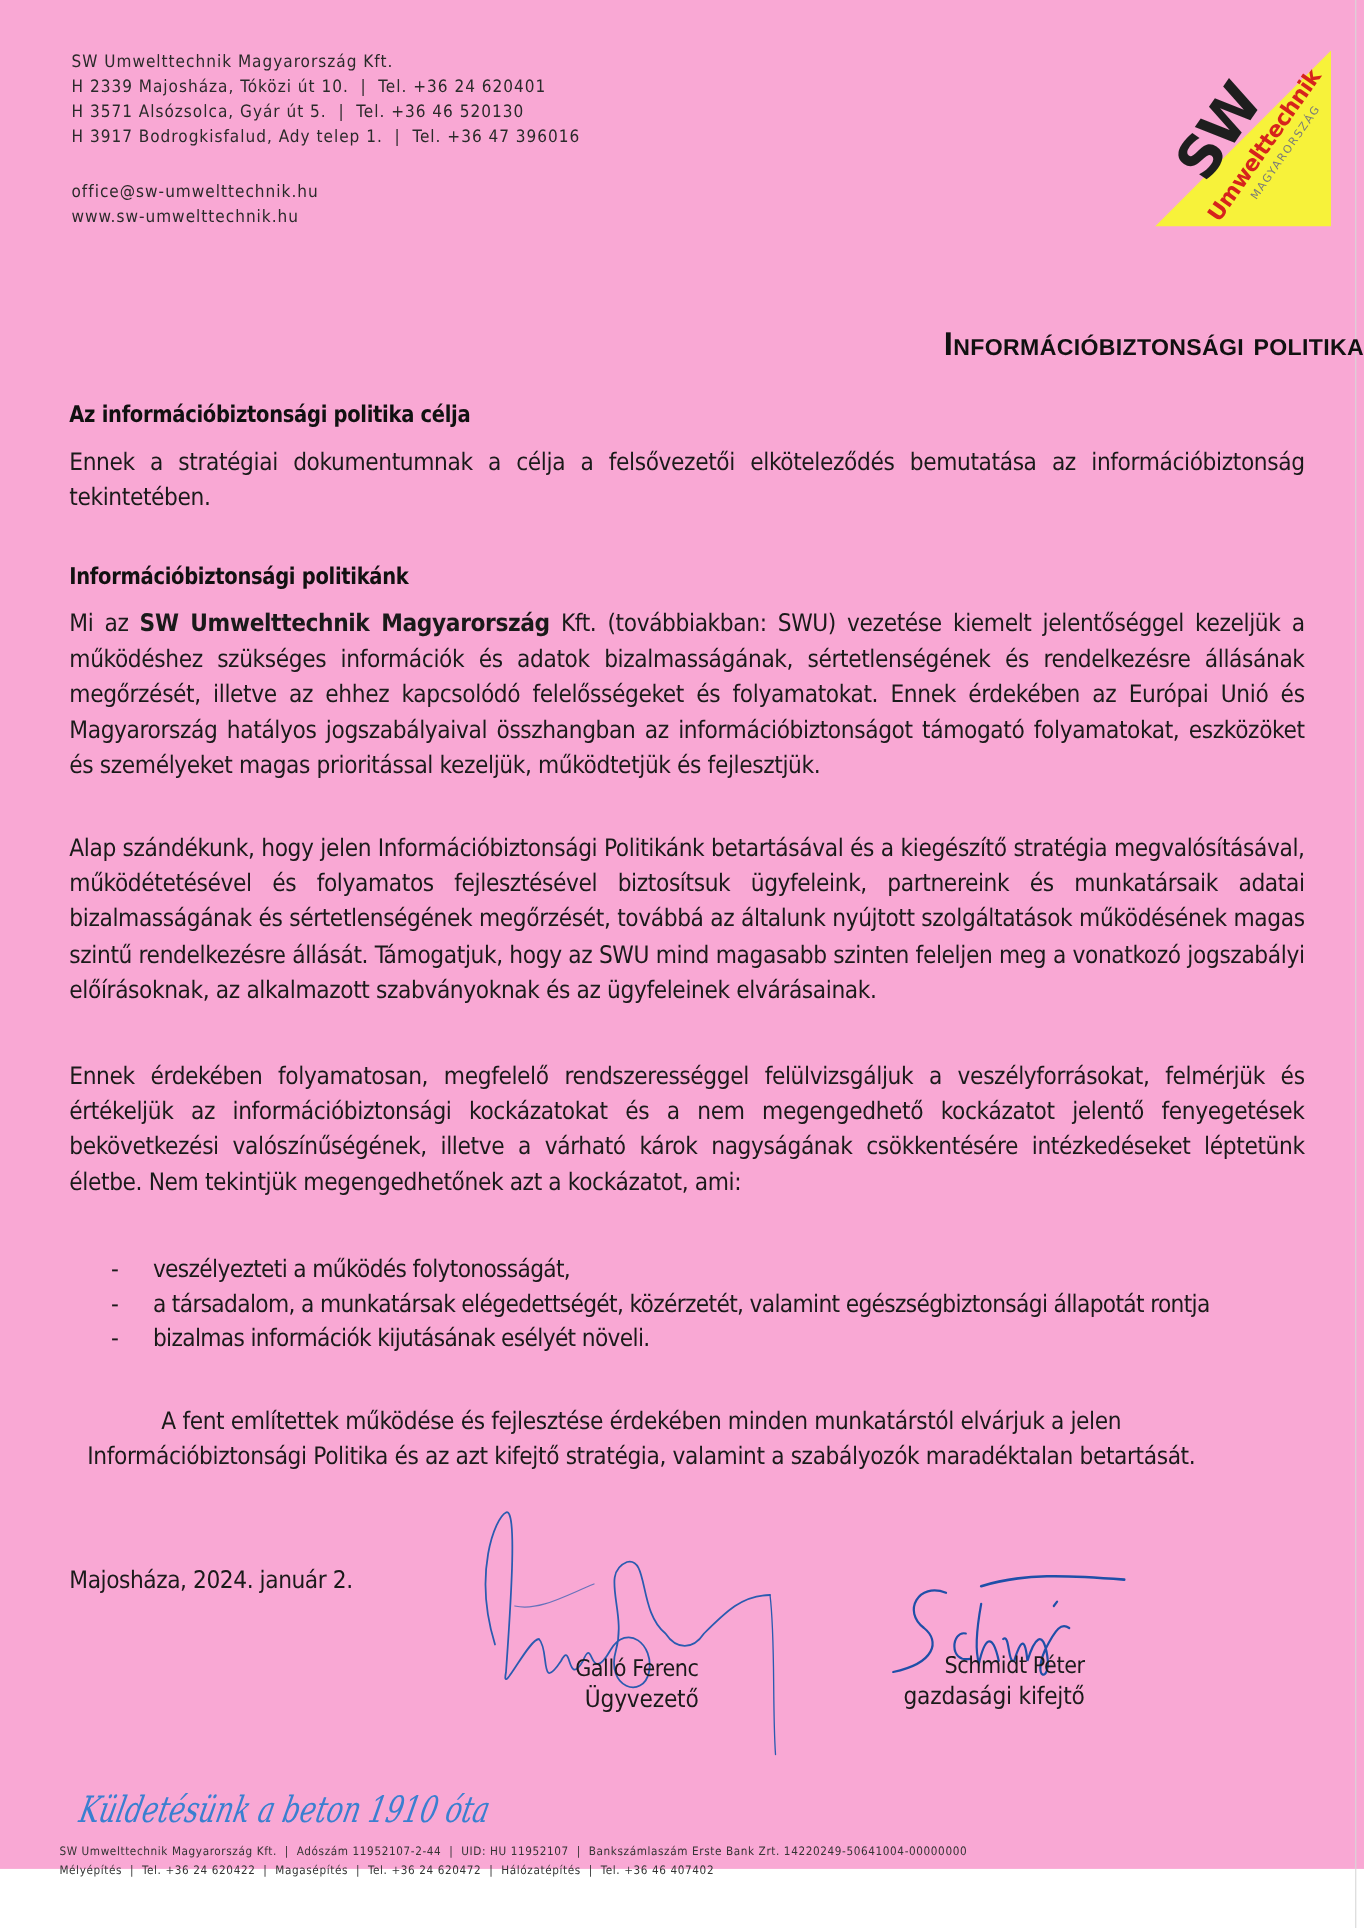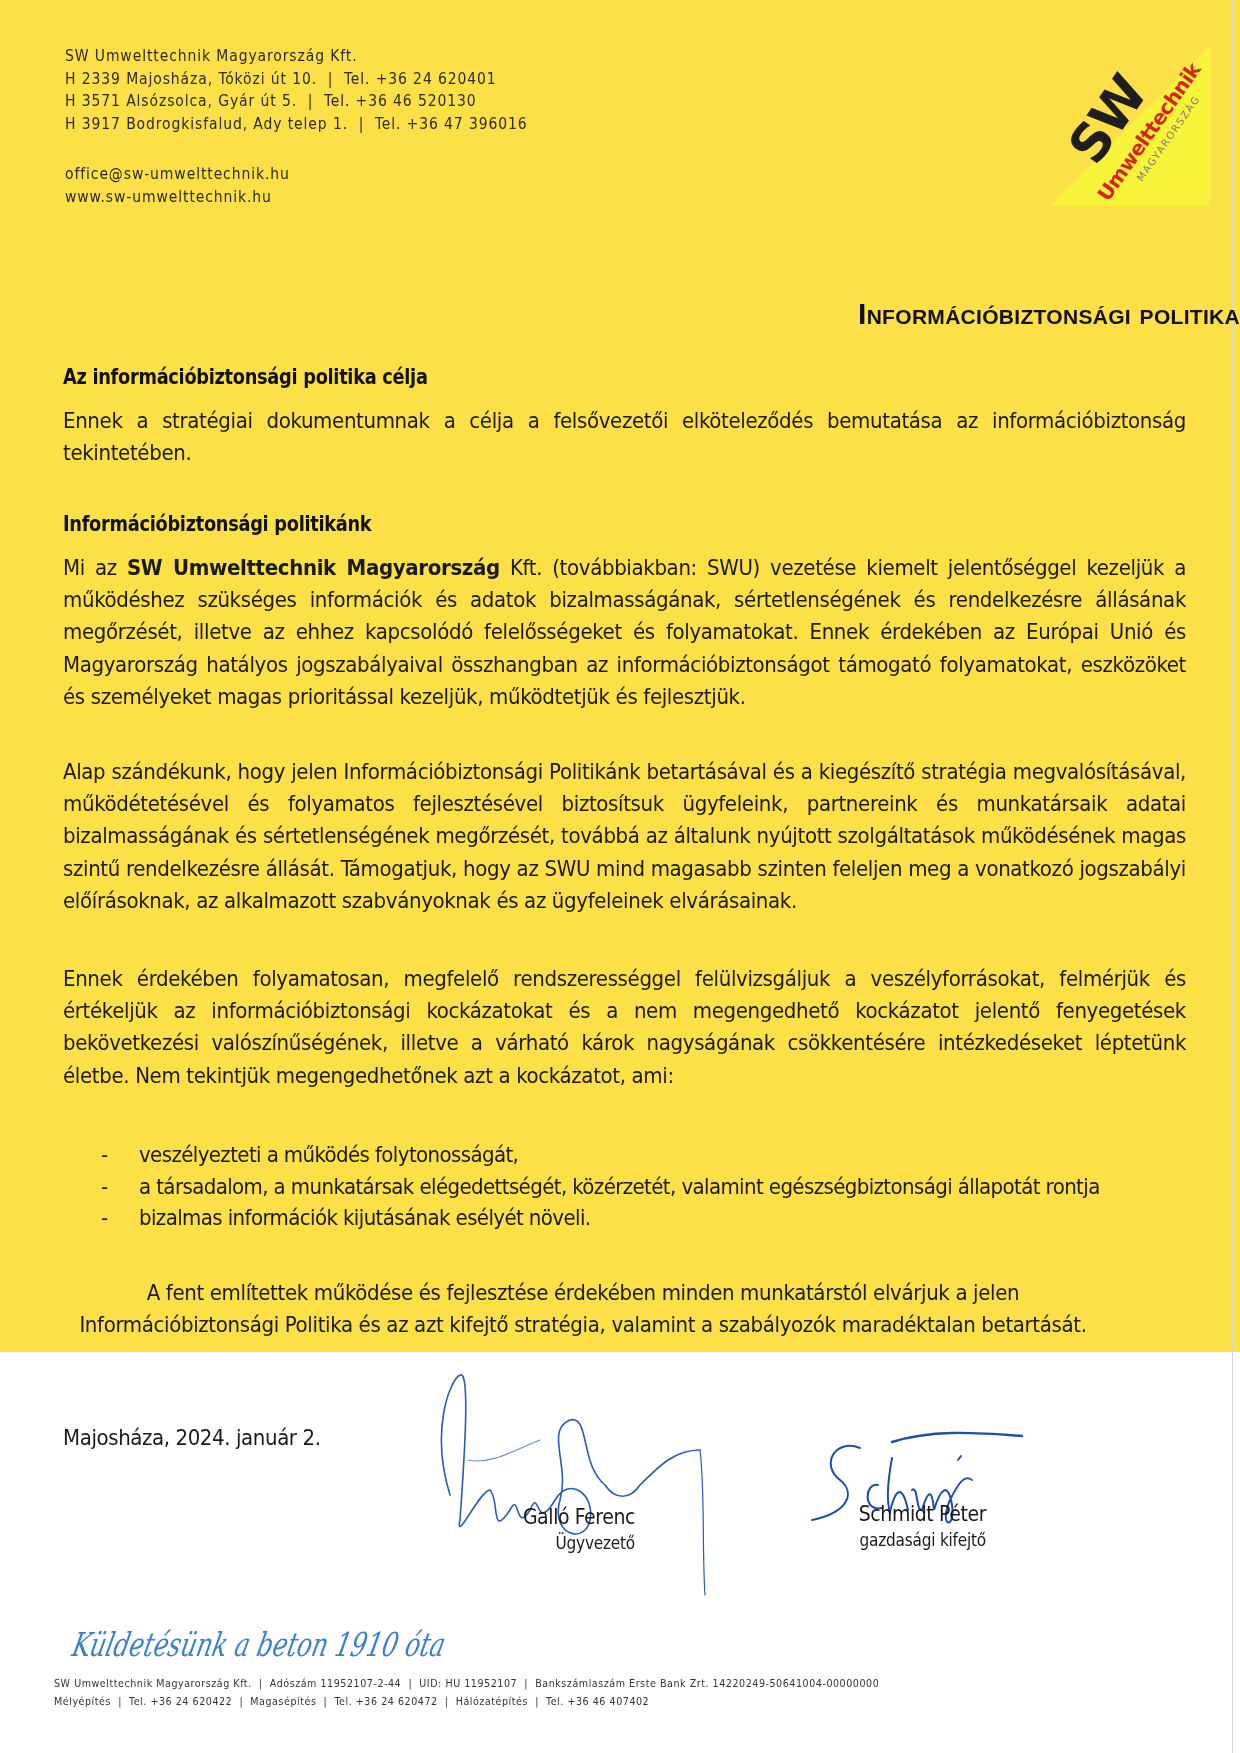--- a/index.html
+++ b/index.html
@@ -1,18 +1,18 @@
 <!DOCTYPE html>
 <html><head>
 <meta charset="utf-8">
 <style>
   html, body { margin: 0; padding: 0; background: #ffffff; }
   body { width: 1240px; height: 1753px; position: relative; overflow: hidden;
          font-family: "DejaVu Sans Condensed", "DejaVu Sans", sans-serif; color: #1a1a1a; }
-  .page { position: absolute; left: 0; top: 0; width: 1240px; height: 1352px; background: #fde047; }
+  .page { position: absolute; left: 0; top: 0; width: 1240px; height: 1699px; background: #f9a8d4; }
   .page-edge { position: absolute; right: 7px; top: 0; width: 1px; height: 1753px; background: #d8d8d8; }
 
   
   .letterhead { position: absolute; left: 65px; top: 45px; font-size: 15.5px; letter-spacing: 0.9px; color: #2a2a2a; line-height: 22.7px; }
   .letterhead .line { white-space: nowrap; }
   .letterhead .gap { height: 27px; }
 
   .logo { position: absolute; left: 1050px; top: 46px; width: 160px; height: 160px; }
 
   
@@ -28,21 +28,21 @@
   .para.nojustify { text-align: center; }
 
   .list { position: absolute; left: 63px; width: 1123px; font-size: 22px; line-height: 31.5px; letter-spacing: -0.6px; margin: 0; padding: 0; list-style: none; }
   .list li { position: relative; padding-left: 76px; }
   .list li .dash { position: absolute; left: 38px; top: 0; }
 
   .date { position: absolute; left: 63px; top: 1425px; font-size: 22px; letter-spacing: -0.4px; text-align: right; }
 
   .sig-block { position: absolute; text-align: right; }
   .sig-name { font-size: 21px; letter-spacing: -0.4px; }
-  .sig-role { font-size: 17px; letter-spacing: -0.2px; margin-top: 4px; }
+  .sig-role { font-size: 22px; letter-spacing: -0.2px; margin-top: 4px; }
 
   .signature { position: absolute; }
 
   .slogan { position: absolute; left: 66px; top: 1612px; width: 390px; height: 62px; }
 
   .footer { position: absolute; left: 54px; top: 1674px; font-size: 10.6px; line-height: 18.2px; color: #333; letter-spacing: 0.55px; white-space: nowrap; }
 </style>
 </head>
 <body>
 

